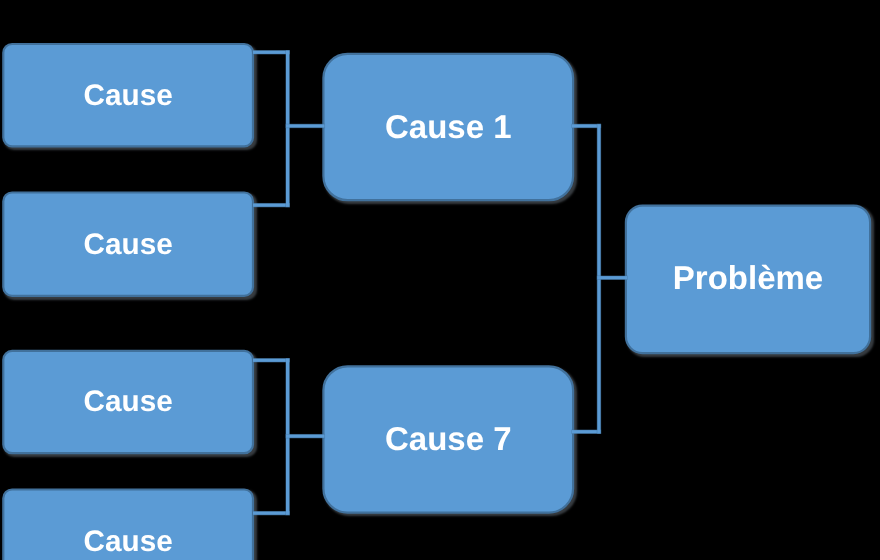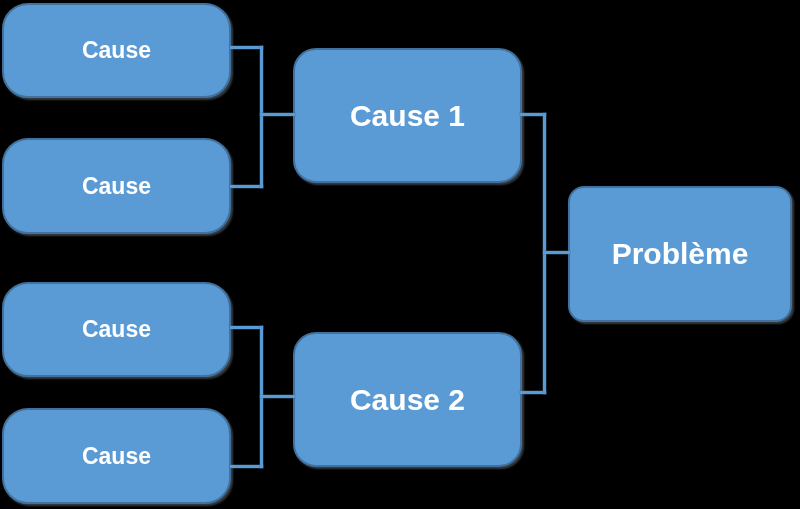--- a/index.html
+++ b/index.html
@@ -22,22 +22,23 @@
     border: 2px solid #41719C;
     color: #FFFFFF;
     font-weight: bold;
     display: flex;
     align-items: center;
     justify-content: center;
     text-align: center;
     box-shadow: 2px 2px 2px rgba(110,120,130,0.5);
   }
   .box.small {
-    border-radius: 26px;
-    font-size: 23px;
+    border-radius: 9px;
+    font-size: 27px;
+    margin-top: 36px;
   }
   .box.mid {
     border-radius: 23px;
     font-size: 30px;
   }
   .box.problem {
     border-radius: 16px;
     font-size: 30px;
   }
   .connector {
@@ -54,21 +55,21 @@
   <div class="box small" style="left:2px; top:3px; width:229px; height:95px;">Cause</div>
 
   <div class="box small" style="left:2px; top:138px; width:229px; height:96px;">Cause</div>
 
   <div class="box small" style="left:2px; top:282px; width:229px; height:95px;">Cause</div>
 
   <div class="box small" style="left:2px; top:408px; width:229px; height:96px;">Cause</div>
 
   <div class="box mid" style="left:293px; top:48px; width:229px; height:135px;">Cause 1</div>
 
-  <div class="box mid" style="left:293px; top:332px; width:229px; height:135px;">Cause 2</div>
+  <div class="box mid" style="left:293px; top:332px; width:229px; height:135px;">Cause 7</div>
 
   <div class="box problem" style="left:568px; top:186px; width:224px; height:136px;">Problème</div>
 
   <div class="connector" style="left:230px; top:46px;  width:33px; height:3px;"></div>
   <div class="connector" style="left:230px; top:185px; width:33px; height:3px;"></div>
   <div class="connector" style="left:260px; top:46px;  width:3px;  height:142px;"></div>
   <div class="connector" style="left:260px; top:113px; width:35px; height:3px;"></div>
 
   <div class="connector" style="left:230px; top:326px; width:33px; height:3px;"></div>
   <div class="connector" style="left:230px; top:465px; width:33px; height:3px;"></div>

